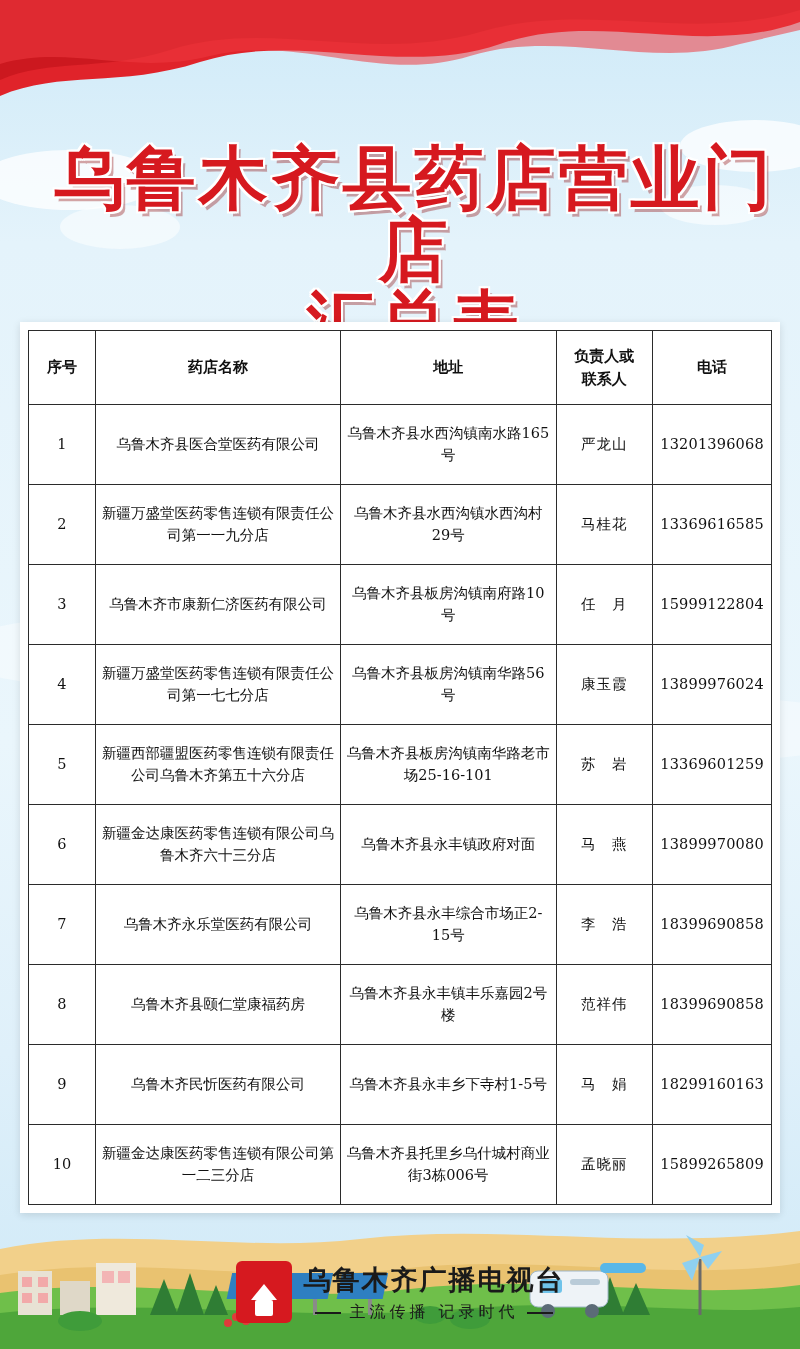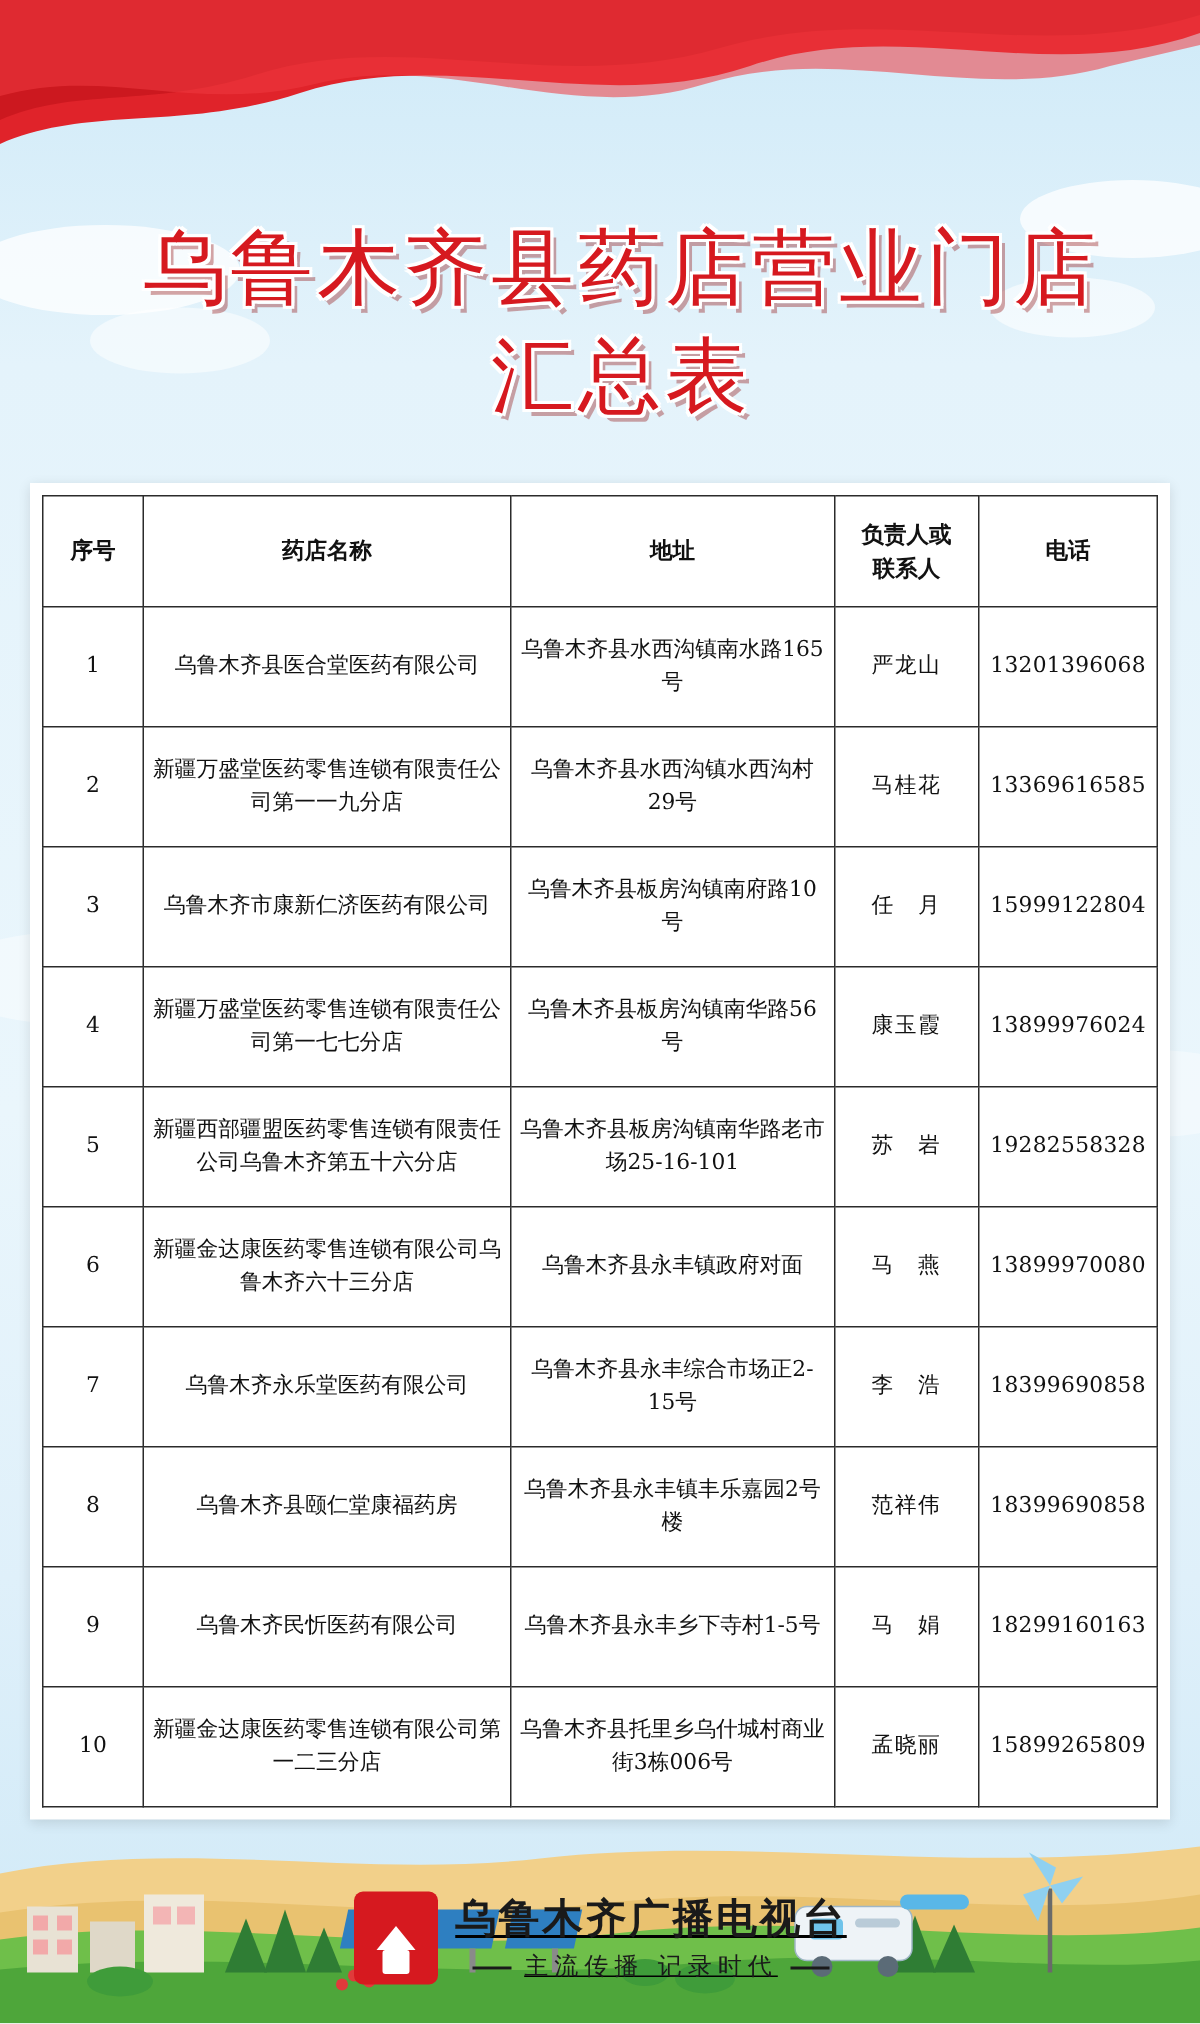--- a/index.html
+++ b/index.html
@@ -36,22 +36,22 @@
   }
   .ribbon svg { display: block; }
 
   
   .title-wrap {
     position: absolute; top: 142px; left: 0; width: 800px;
     text-align: center;
   }
   .title-line {
     font-family: "DejaVu Serif", "Liberation Serif", serif;
-    font-weight: normal;
-    font-size: 55px;
+    font-weight: bold;
+    font-size: 69px;
     line-height: 72px;
     letter-spacing: 3px;
     color: #d6191f;
     text-shadow:
       2px 0 0 #ffffff, -2px 0 0 #ffffff, 0 2px 0 #ffffff, 0 -2px 0 #ffffff,
       2px 2px 0 #ffffff, -2px 2px 0 #ffffff, 2px -2px 0 #ffffff, -2px -2px 0 #ffffff,
       4px 5px 0 rgba(140,0,0,0.35);
     padding-left: 29px;
   }
 
@@ -98,23 +98,22 @@
   col.w-person { width: 13%; }
   col.w-phone  { width: 16%; }
 
   
   .scene {
     position: absolute; left: 0; bottom: 0; width: 800px; height: 160px;
     overflow: hidden;
   }
   .footer-logo {
     position: absolute; left: 0; bottom: 26px; width: 800px;
-    display: flex; align-items: flex-start; justify-content: center; gap: 12px;
+    display: flex; align-items: flex-end; justify-content: center; gap: 12px;
     z-index: 5;
-    text-decoration: underline;
   }
   .logo-badge {
     width: 56px; height: 62px;
     background: #d6191f;
     border-radius: 6px;
     position: relative;
     display: flex; align-items: center; justify-content: center;
   }
   .logo-badge .pagoda {
     width: 0; height: 0;
@@ -222,21 +221,21 @@
           <td class="c-name">新疆万盛堂医药零售连锁有限责任公司第一七七分店</td>
           <td class="c-addr">乌鲁木齐县板房沟镇南华路56号</td>
           <td class="c-person">康玉霞</td>
           <td class="c-phone">13899976024</td>
         </tr>
         <tr>
           <td>5</td>
           <td class="c-name">新疆西部疆盟医药零售连锁有限责任公司乌鲁木齐第五十六分店</td>
           <td class="c-addr">乌鲁木齐县板房沟镇南华路老市场25-16-101</td>
           <td class="c-person">苏　岩</td>
-          <td class="c-phone">19282558328</td>
+          <td class="c-phone">13369601259</td>
         </tr>
         <tr>
           <td>6</td>
           <td class="c-name">新疆金达康医药零售连锁有限公司乌鲁木齐六十三分店</td>
           <td class="c-addr">乌鲁木齐县永丰镇政府对面</td>
           <td class="c-person">马　燕</td>
           <td class="c-phone">13899970080</td>
         </tr>
         <tr>
           <td>7</td>

